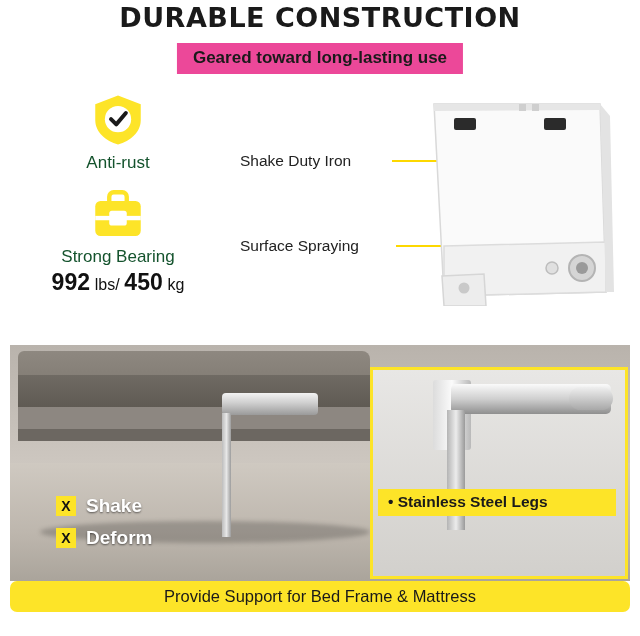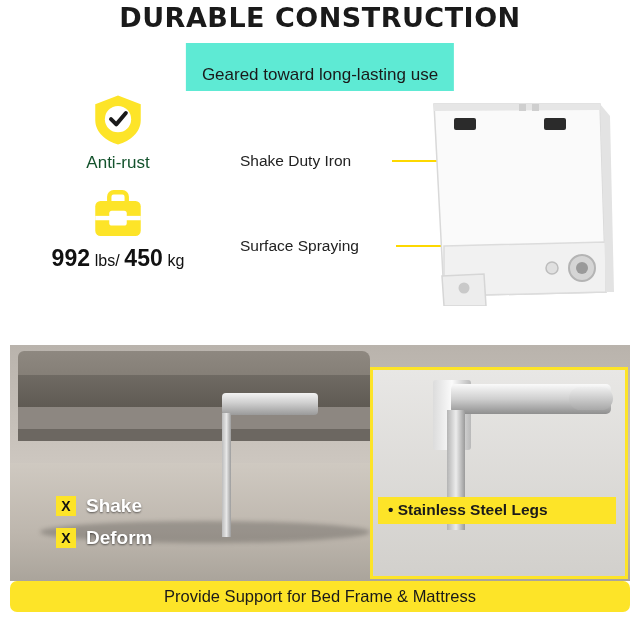--- a/index.html
+++ b/index.html
@@ -32,24 +32,24 @@
     font-weight: bold;
     letter-spacing: 0.5px;
     color: #1a1a1a;
     font-family: "DejaVu Sans", sans-serif;
   }
   .subtitle-bar {
     position: absolute;
     top: 43px;
     left: 50%;
     transform: translateX(-50%);
-    background: #5eead4;
-    padding: 22px 16px 6px 16px;
+    background: #ec4899;
+    padding: 5px 16px 6px 16px;
     font-size: 17px;
-    font-weight: normal;
+    font-weight: bold;
     color: #1a1a1a;
     white-space: nowrap;
   }
 
   
   .feature-col {
     position: absolute;
     left: 18px;
     top: 92px;
     width: 200px;
@@ -211,21 +211,21 @@
   }
   .inset .post {
     position: absolute;
     left: 74px; top: 40px; width: 18px; height: 120px;
     background: linear-gradient(90deg,#b4b4b4,#ececec,#9a9a9a);
   }
 
   .inset-text {
     position: absolute;
     left: 368px;
-    top: 152px;
+    top: 144px;
     width: 238px;
   }
   .inset-line {
     background: #fde428;
     font-size: 15.5px;
     font-weight: bold;
     color: #1a1a1a;
     padding: 4px 8px 5px 10px;
     margin-bottom: 4px;
     white-space: nowrap;
@@ -298,20 +298,21 @@
       <div class="feature-label">Anti-rust</div>
     </div>
 
     <div class="feature" style="margin-top:14px;">
       <svg class="icon-circle" viewBox="0 0 64 64">
         <rect x="6" y="16" width="52" height="40" rx="6" fill="#fde428"></rect>
         <path d="M22 16 V11 a5 5 0 0 1 5-5 h10 a5 5 0 0 1 5 5 v5" stroke="#fde428" stroke-width="5" fill="none"></path>
         <rect x="22" y="27" width="20" height="17" rx="3" fill="#ffffff"></rect>
         <rect x="6" y="33" width="52" height="5" fill="#ffffff"></rect>
       </svg>
+      <div class="feature-label small-gap">Strong Bearing</div>
       <div class="capacity">
         <span class="num">992</span>
         <span class="unit">lbs/</span>
         <span class="num">450</span>
         <span class="unit">kg</span>
       </div>
     </div>
   </div>
 
   <div class="callout" id="callout-heavy-duty">Shake Duty Iron</div>

